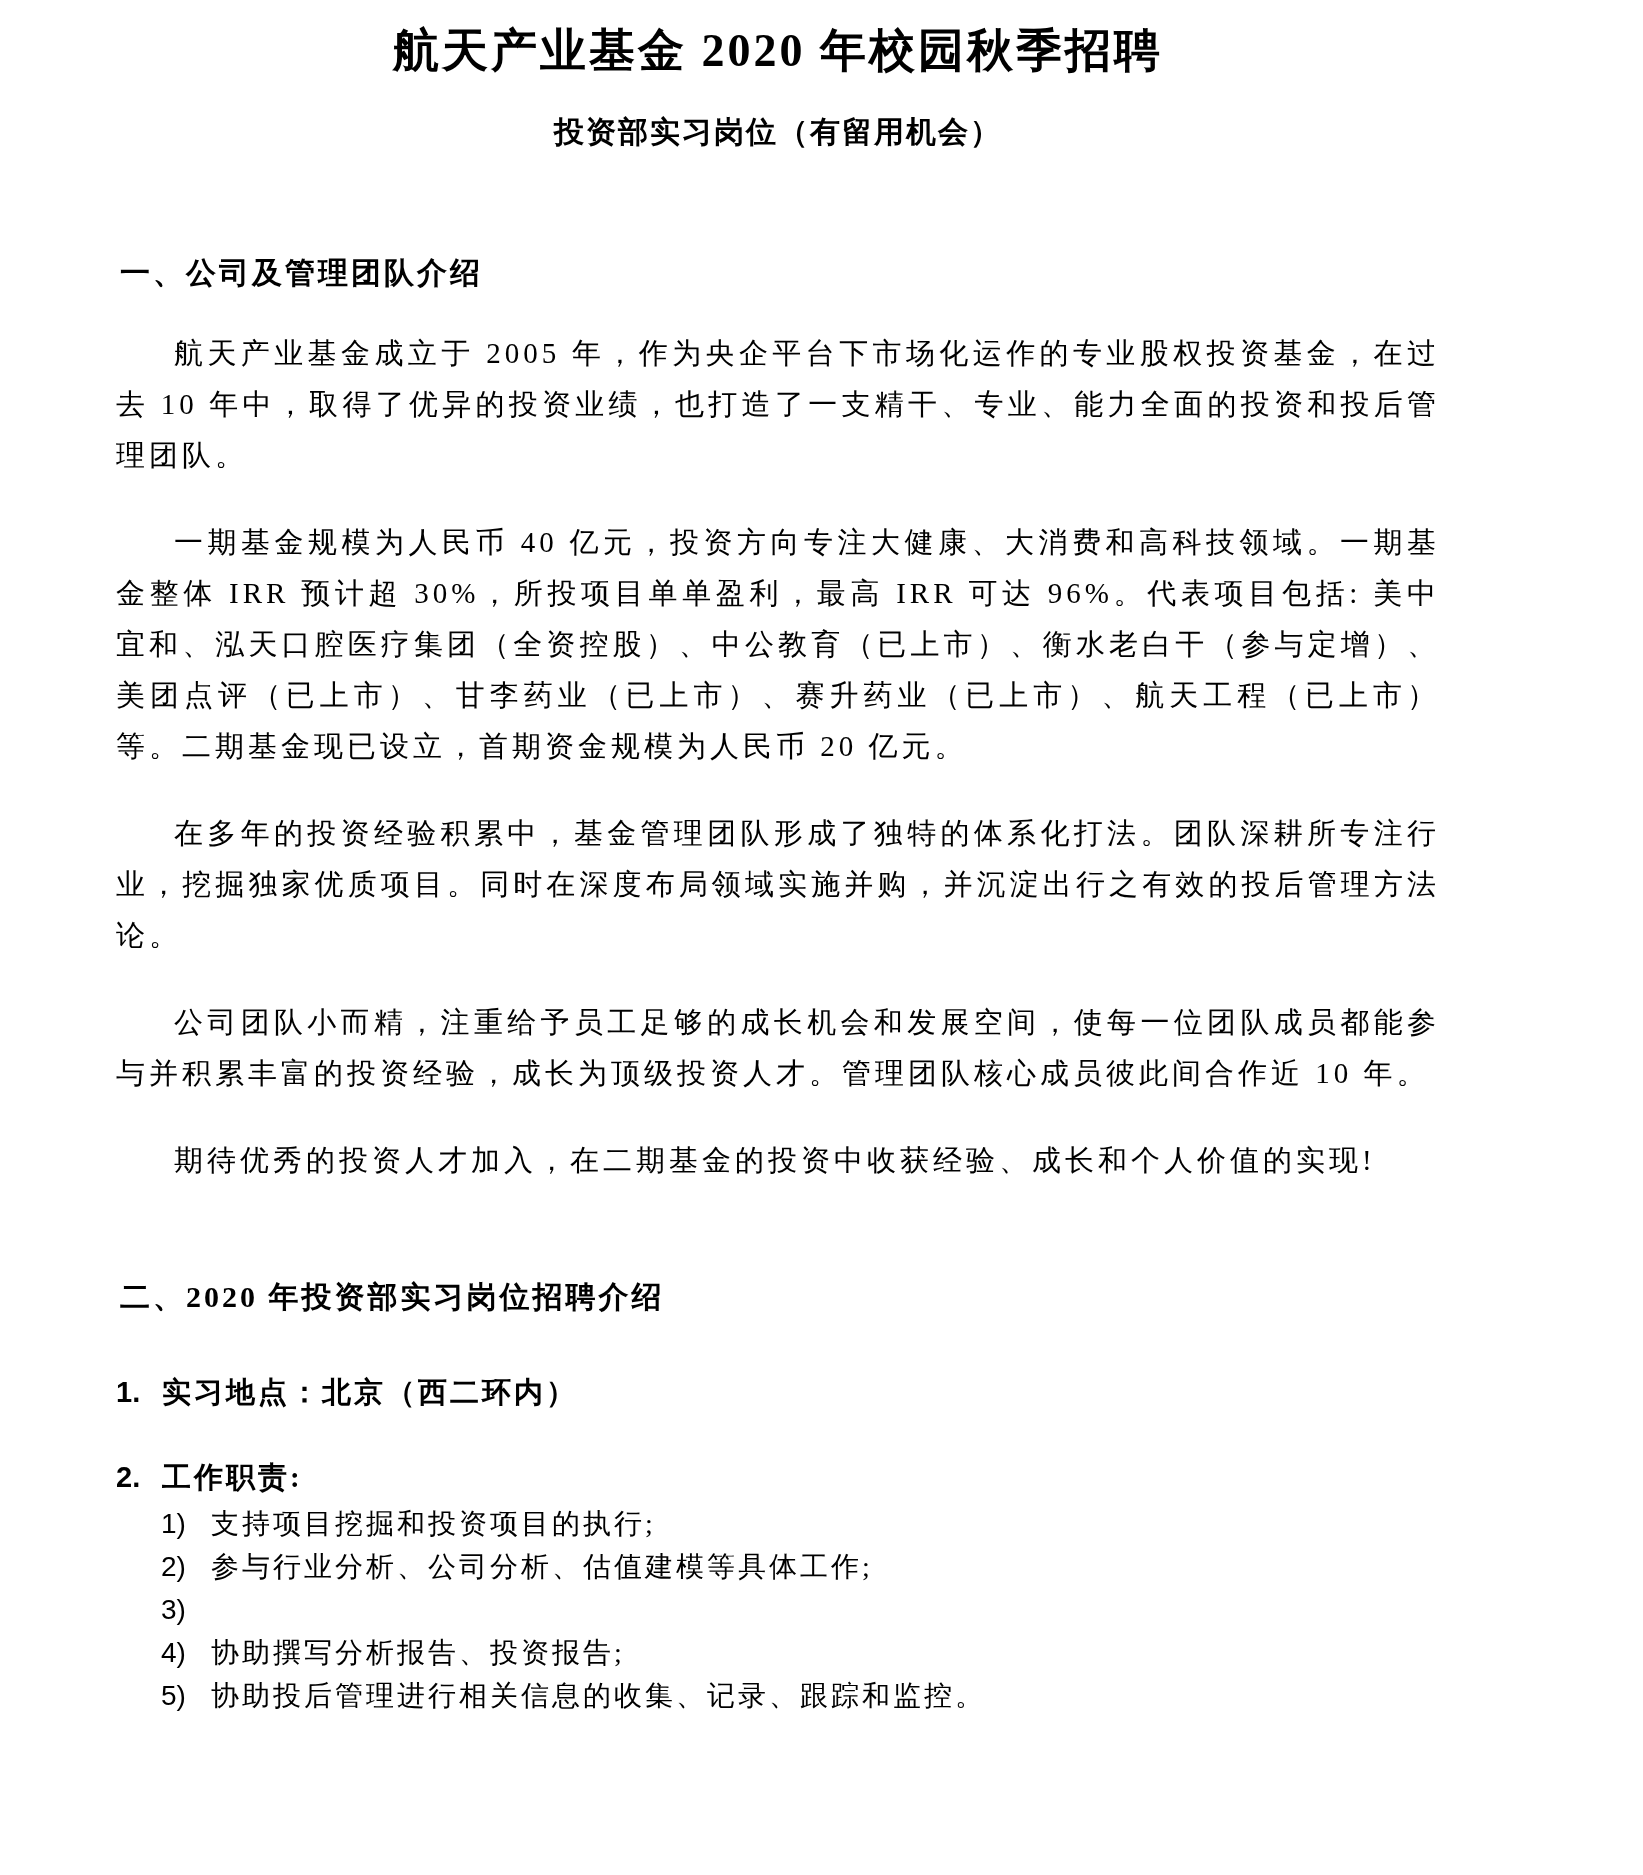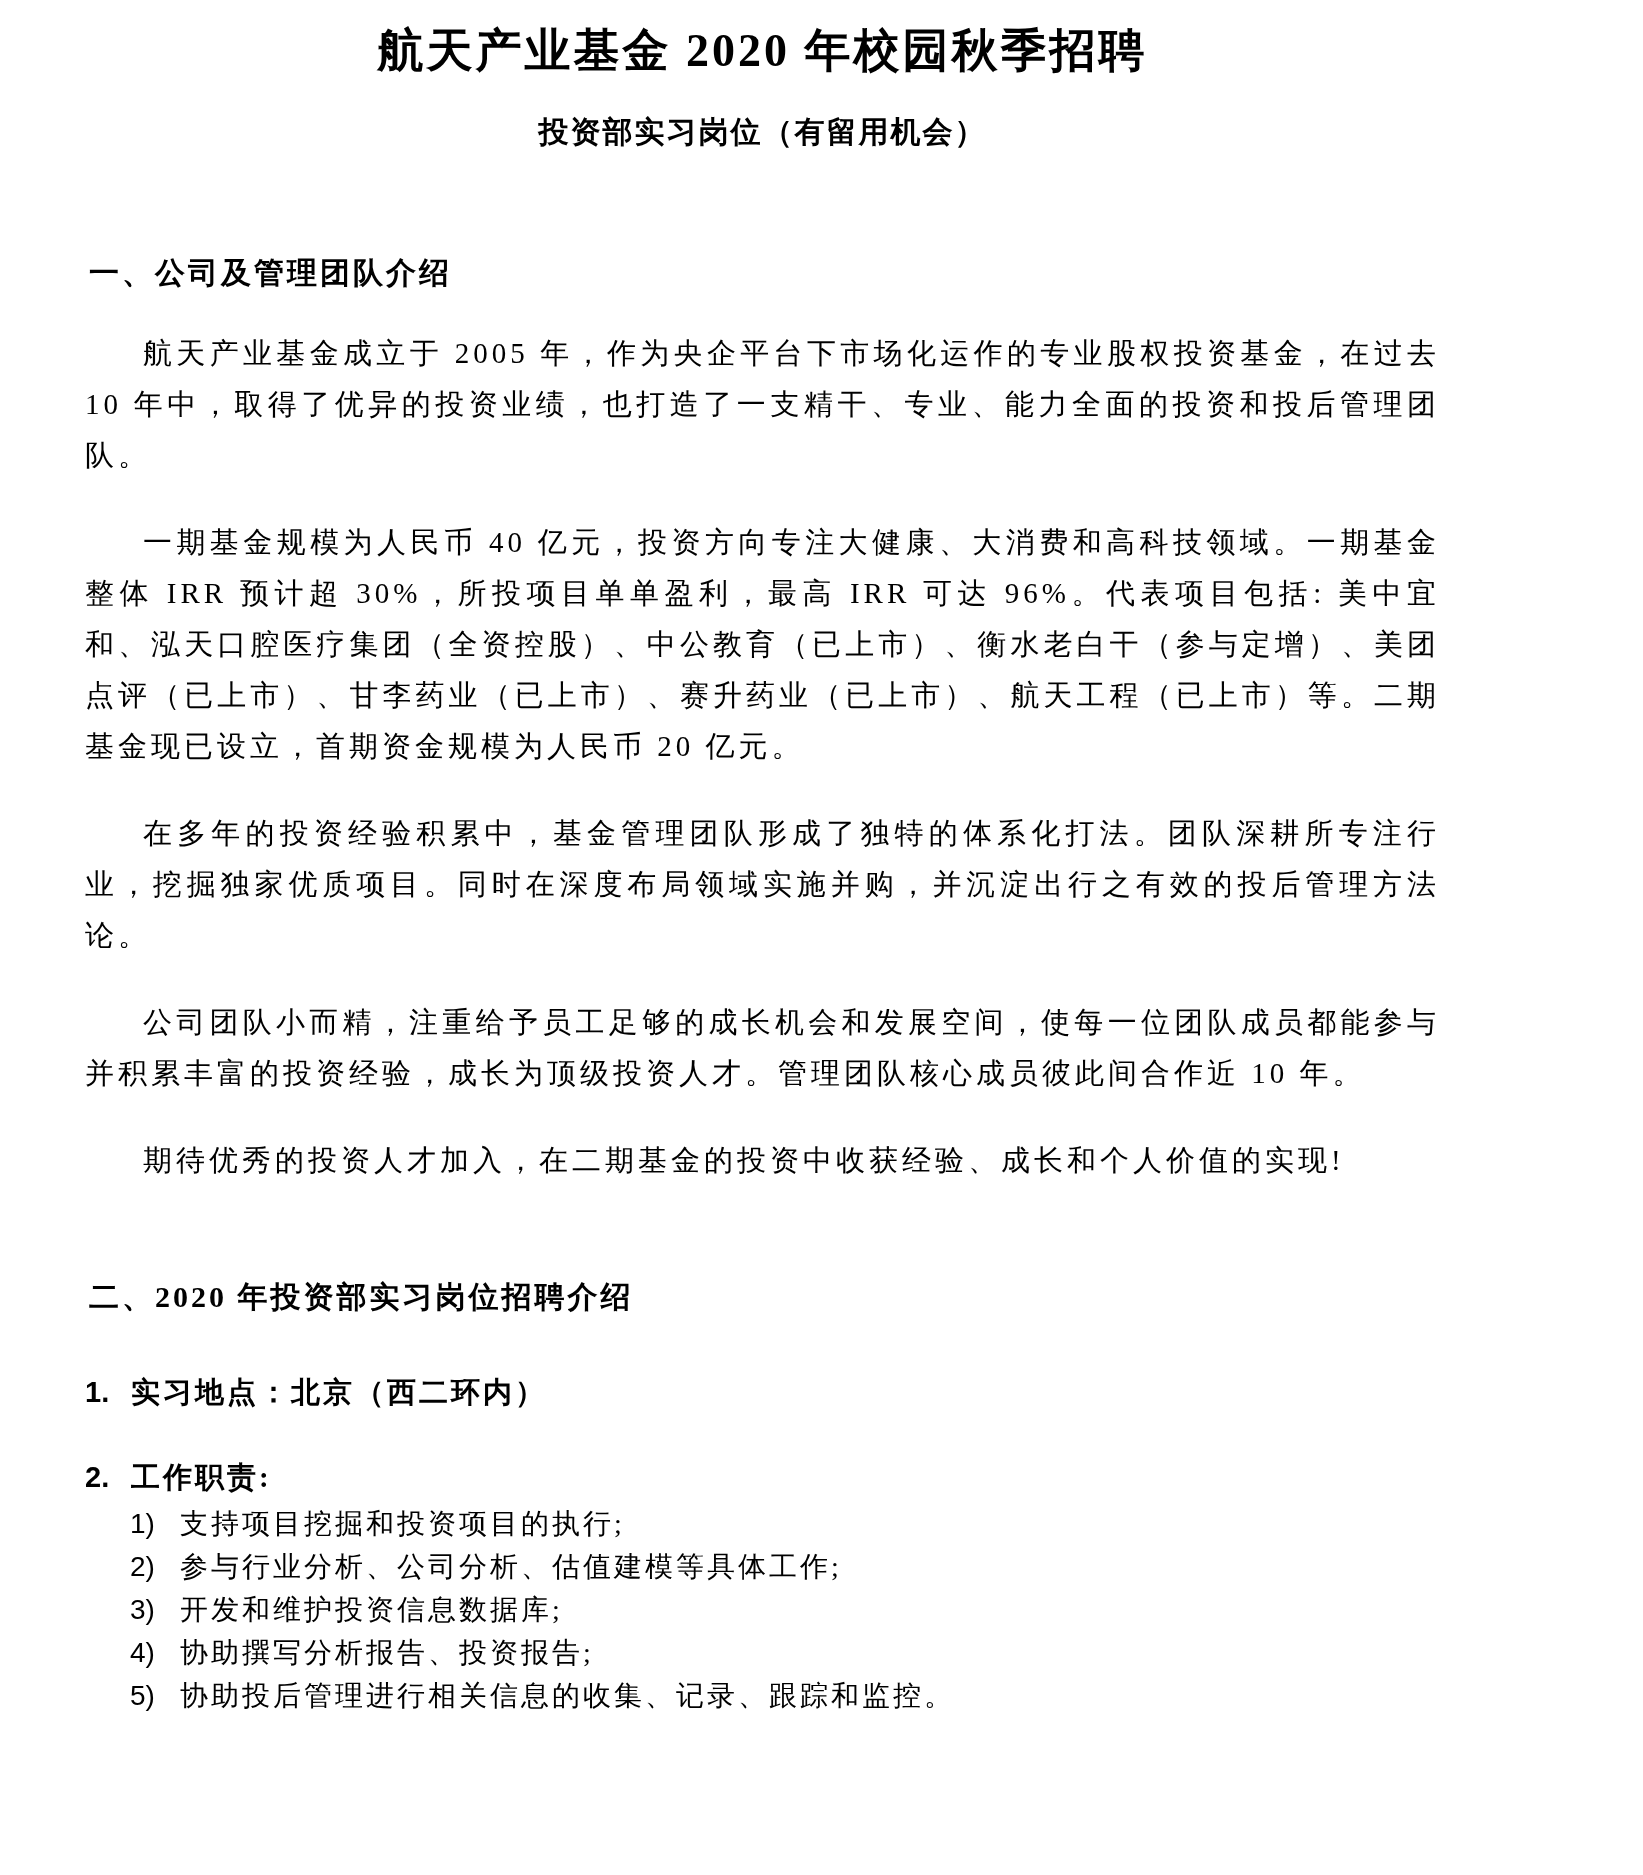--- a/index.html
+++ b/index.html
@@ -12,21 +12,21 @@
     height: 1875px;
     overflow: hidden;
     font-family: "Liberation Serif", "DejaVu Serif", serif;
     color: #000000;
     box-sizing: border-box;
   }
   .page {
     width: 1643px;
     height: 1875px;
     box-sizing: border-box;
-    padding: 25px 203px 0 85px;
+    padding: 25px 203px 0 116px;
     background: #ffffff;
   }
   .doc-title {
     font-size: 46px;
     font-weight: bold;
     text-align: center;
     margin: 0;
     line-height: 52px;
     letter-spacing: 3px;
     white-space: nowrap;
@@ -120,21 +120,20 @@
     <div class="duty-row">
       <span class="duty-num">1)</span>
       <span class="duty-text">支持项目挖掘和投资项目的执行;</span>
     </div>
     <div class="duty-row">
       <span class="duty-num">2)</span>
       <span class="duty-text">参与行业分析、公司分析、估值建模等具体工作;</span>
     </div>
     <div class="duty-row">
       <span class="duty-num">3)</span>
-      <span class="duty-text">开发和维护投资信息数据库;</span>
     </div>
     <div class="duty-row">
       <span class="duty-num">4)</span>
       <span class="duty-text">协助撰写分析报告、投资报告;</span>
     </div>
     <div class="duty-row">
       <span class="duty-num">5)</span>
       <span class="duty-text">协助投后管理进行相关信息的收集、记录、跟踪和监控。</span>
     </div>
   </div>

